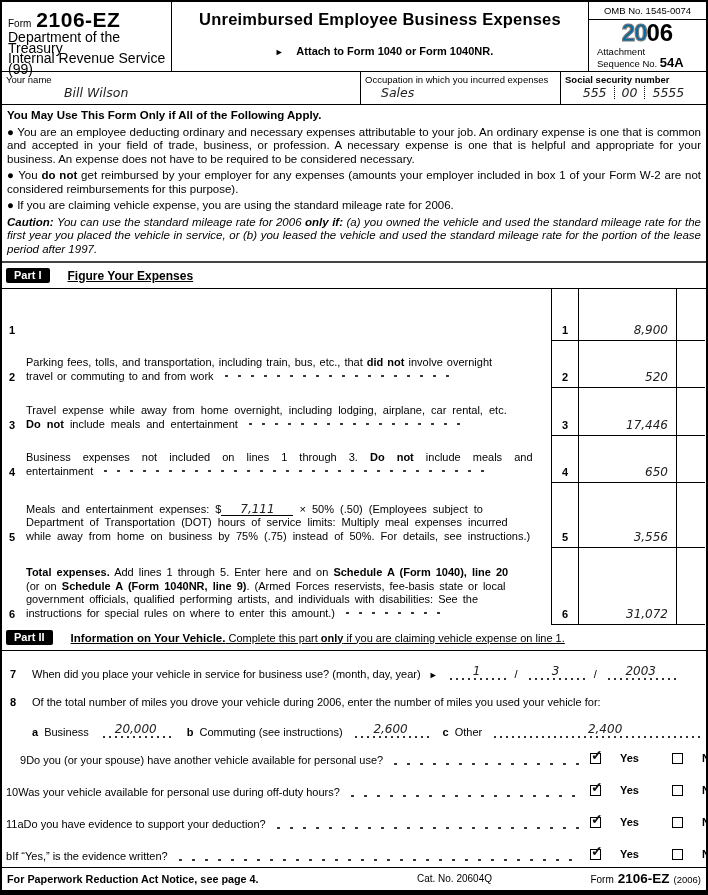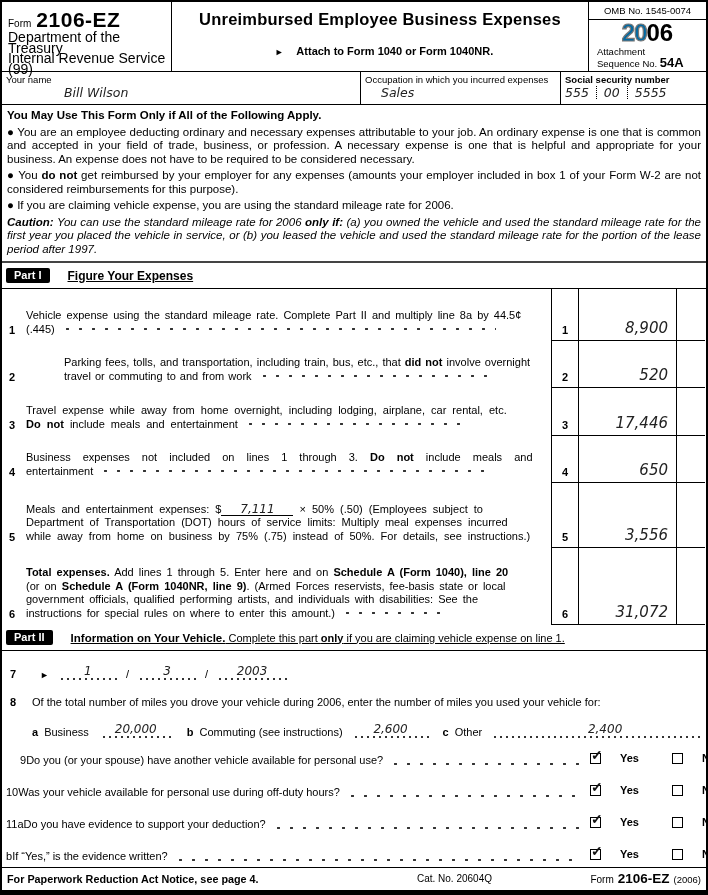--- a/index.html
+++ b/index.html
@@ -30,21 +30,21 @@
   
   .id-row { display:flex; height:34px; border-bottom:1px solid #000; }
   .id-cell { padding:2px 4px; }
   .id-cell .lab { font-size:9.5px; }
   .id-name { flex:1; }
   .id-name .hand { margin-left:58px; }
   .id-occ { width:200px; border-left:1px solid #000; }
   .id-occ .hand { margin-left:16px; }
   .id-ssn { width:146px; border-left:1px solid #000; }
   .id-ssn .lab { font-weight:bold; }
-  .ssn-val { display:flex; align-items:center; justify-content:flex-start; gap:0; }
+  .ssn-val { display:flex; align-items:center; justify-content:center; gap:0; }
   .ssn-sep { display:inline-block; width:0; height:13px; border-left:1px dotted #000; margin:0 7px; }
 
   .hand { font-family:"DejaVu Sans", sans-serif; font-style:italic; color:#222; font-size:12.5px; }
 
   
   .elig { padding:4px 5px 5px 5px; border-bottom:2px solid #444; font-size:11.5px; line-height:13.5px; }
   .elig .head { font-weight:bold; margin-bottom:2px; }
   .elig p { text-align:justify; margin-top:3px; }
   .elig .caution { font-style:italic; margin-top:3px; }
   .b { font-weight:bold; } .i { font-style:italic; }
@@ -58,25 +58,25 @@
 
   
   .exp-row { display:flex; }
   .exp-desc { width:549px; display:flex; align-items:flex-end; padding:0 5px 5px 0; }
   .exp-desc .qnum { width:24px; padding-left:7px; flex:none; font-weight:bold; font-size:11px; align-self:flex-end; }
   .desc-text { flex:1; font-size:11px; line-height:13.5px; }
   .exp-num, .exp-amt, .exp-cents { border-left:1px solid #000; border-bottom:1px solid #000;
       display:flex; align-items:flex-end; }
   .exp-num { width:27px; justify-content:center; font-weight:bold; font-size:11px; padding-bottom:4px; }
   .exp-amt { width:98px; justify-content:flex-end; padding:0 8px 3px 0; }
-  .exp-amt .hand { font-size:15px; }
+  .exp-amt .hand { font-size:12px; }
   .exp-cents { width:29px; }
   .r1 { min-height:52px; } .r2 { min-height:47px; } .r3 { min-height:48px; }
   .r4 { min-height:47px; } .r5 { min-height:65px; } .r6 { min-height:77px; }
-  .r1 .desc-text { word-spacing:2px; } .r2 .desc-text { word-spacing:1px;margin-left:38px; }
+  .r1 .desc-text { word-spacing:2px; } .r2 .desc-text { word-spacing:1px; }
   .r3 .desc-text { word-spacing:3px; } .r4 .desc-text { word-spacing:9px; }
   .r5 .desc-text { word-spacing:3px; } .r6 .desc-text { word-spacing:2px; }
 
   .dots { display:inline-block; height:9px; margin-left:6px;
           background-image:radial-gradient(circle, #333 1.1px, transparent 1.5px);
           background-size:13px 8px; background-position:0 bottom; background-repeat:repeat-x; }
   .seg-f { display:inline-block; min-width:72px; border-bottom:1px solid #000; text-align:center;
            font-family:"DejaVu Sans", sans-serif; font-style:italic; font-size:12px; color:#222;
            line-height:12px; word-spacing:normal; }
 
@@ -186,21 +186,20 @@
   <div class="part-hdr">
     <span class="badge">Part I</span>
     <span class="part-title">Figure Your Expenses</span>
   </div>
 
   <div class="expense-table">
 
     <div class="exp-row r1">
       <div class="exp-desc">
           <span class="qnum">1</span>
-        <div class="desc-text"><span><span>Vehicle expense using the standard mileage rate. Complete Part II and multiply line 8a by 44.5¢</span><br><span>(.445)</span></span><span class="dots" style="width:435px"></span></div>
         </div>
       <div class="exp-num">1</div>
       <div class="exp-amt">
           <span class="hand">8,900</span>
         </div>
       <div class="exp-cents"></div>
     </div>
 
     <div class="exp-row r2">
       <div class="exp-desc">
@@ -265,20 +264,21 @@
 
   <div class="part-hdr">
     <span class="badge">Part II</span>
     <span class="part2-title"><span class="b">Information on Your Vehicle.</span><span> Complete this part </span><span class="b">only</span><span> if you are claiming vehicle expense on line 1.</span></span>
   </div>
 
   <div class="veh">
 
     <div class="vrow line7">
       <span class="qnum">7</span>
+      <span>When did you place your vehicle in service for business use? (month, day, year)</span>
       <span class="arrow-icon">►</span>
       <span class="dfield w58"><span class="dval hand">1</span></span>
       <span class="dsep">/</span>
       <span class="dfield w58"><span class="dval hand">3</span></span>
       <span class="dsep">/</span>
       <span class="dfield w70"><span class="dval hand">2003</span></span>
     </div>
 
     <div class="vrow line8">
       <span class="qnum">8</span>

